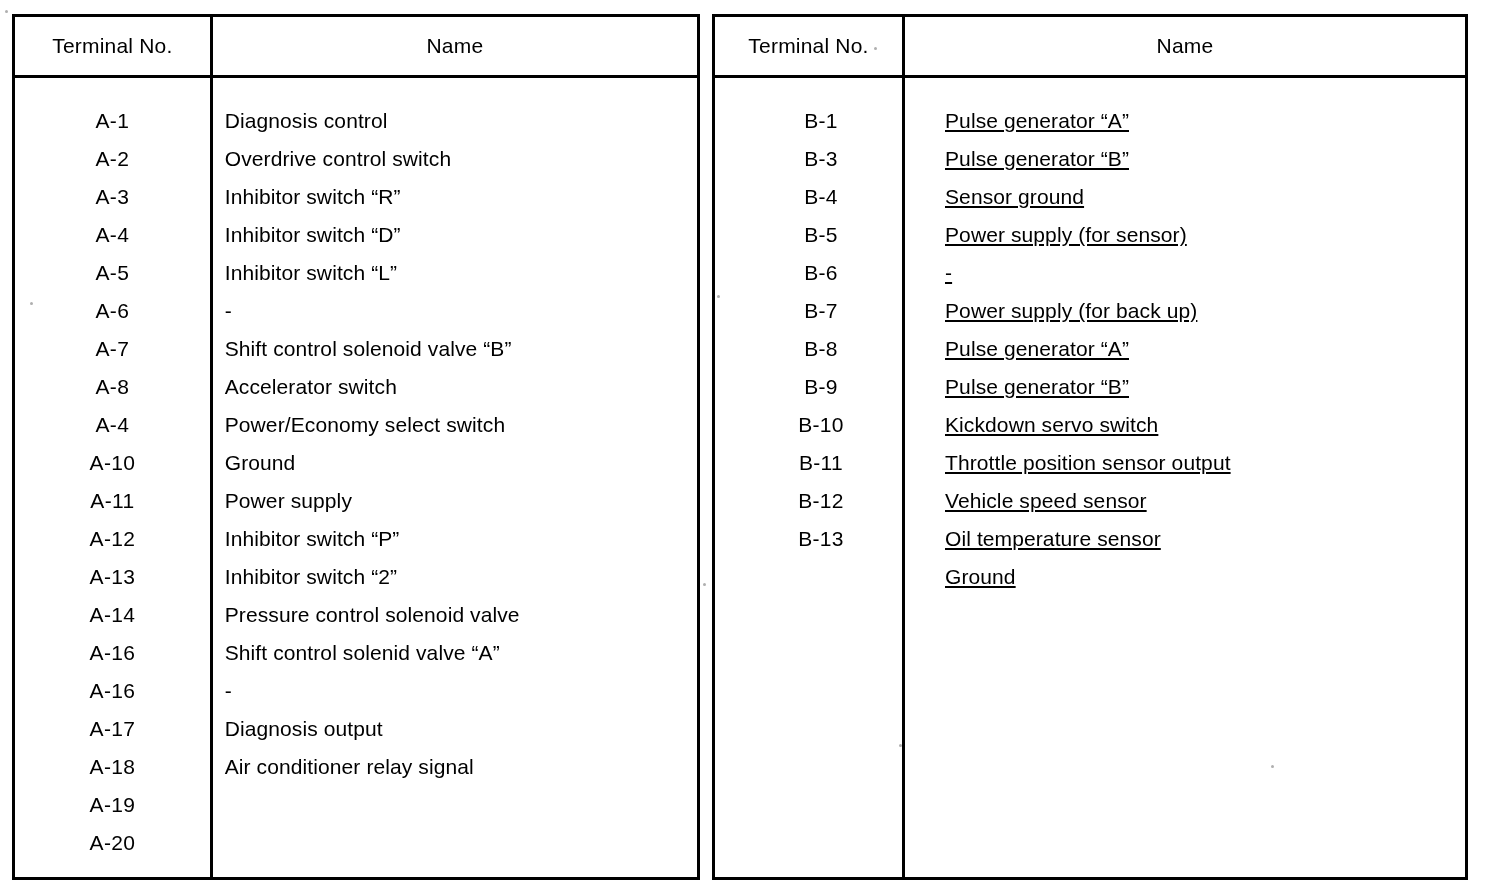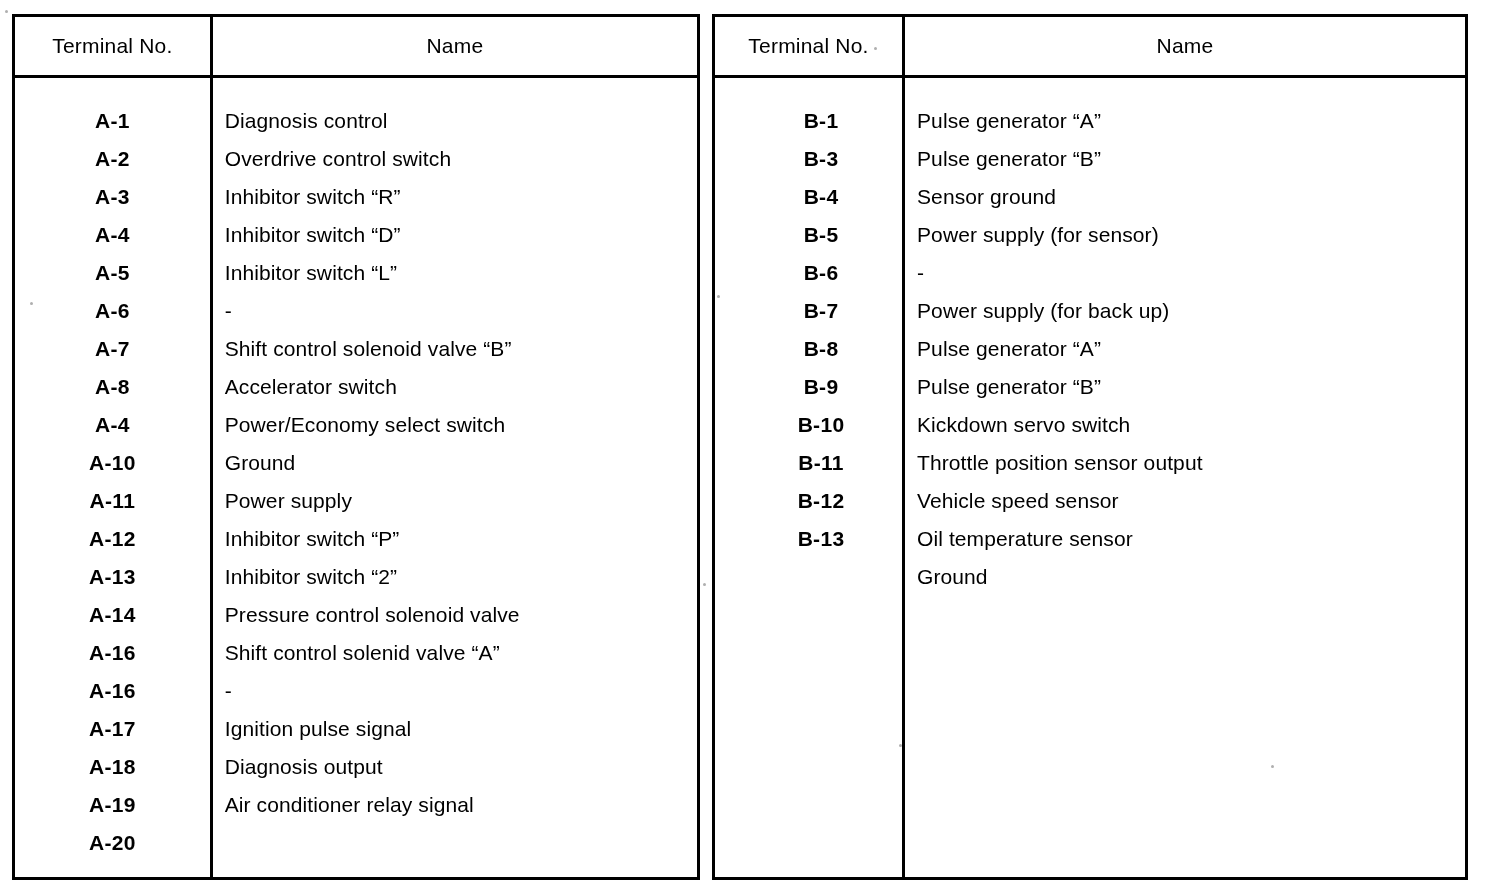--- a/index.html
+++ b/index.html
@@ -90,30 +90,30 @@
 
   .cell {
     height: 38px;
     line-height: 38px;
     font-size: 21px;
     white-space: nowrap;
     overflow: hidden;
   }
   .cell.term {
     text-align: center;
-    font-weight: bold;
+    font-weight: normal;
     letter-spacing: 0.3px;
   }
   .cell.name {
     text-align: left;
     padding-left: 22px;
     letter-spacing: 0.1px;
   }
   .left .cell.name { padding-left: 12px; }
-  .right .cell.name { padding-left: 12px; }
+  .right .cell.name { padding-left: 40px; text-decoration: underline; }
 
   .cell.empty {
     color: #000;
   }
 
   
   .speck {
     position: absolute;
     background: #6d6d6d;
     border-radius: 50%;
@@ -167,21 +167,20 @@
             <div class="cell name">Shift control solenoid valve “B”</div>
             <div class="cell name">Accelerator switch</div>
             <div class="cell name">Power/Economy select switch</div>
             <div class="cell name">Ground</div>
             <div class="cell name">Power supply</div>
             <div class="cell name">Inhibitor switch “P”</div>
             <div class="cell name">Inhibitor switch “2”</div>
             <div class="cell name">Pressure control solenoid valve</div>
             <div class="cell name">Shift control solenid valve “A”</div>
             <div class="cell name empty">-</div>
-            <div class="cell name">Ignition pulse signal</div>
             <div class="cell name">Diagnosis output</div>
             <div class="cell name">Air conditioner relay signal</div>
           </div>
       </div>
 
     </div>
 
     <div class="half right">
 
       <div class="head-row">

